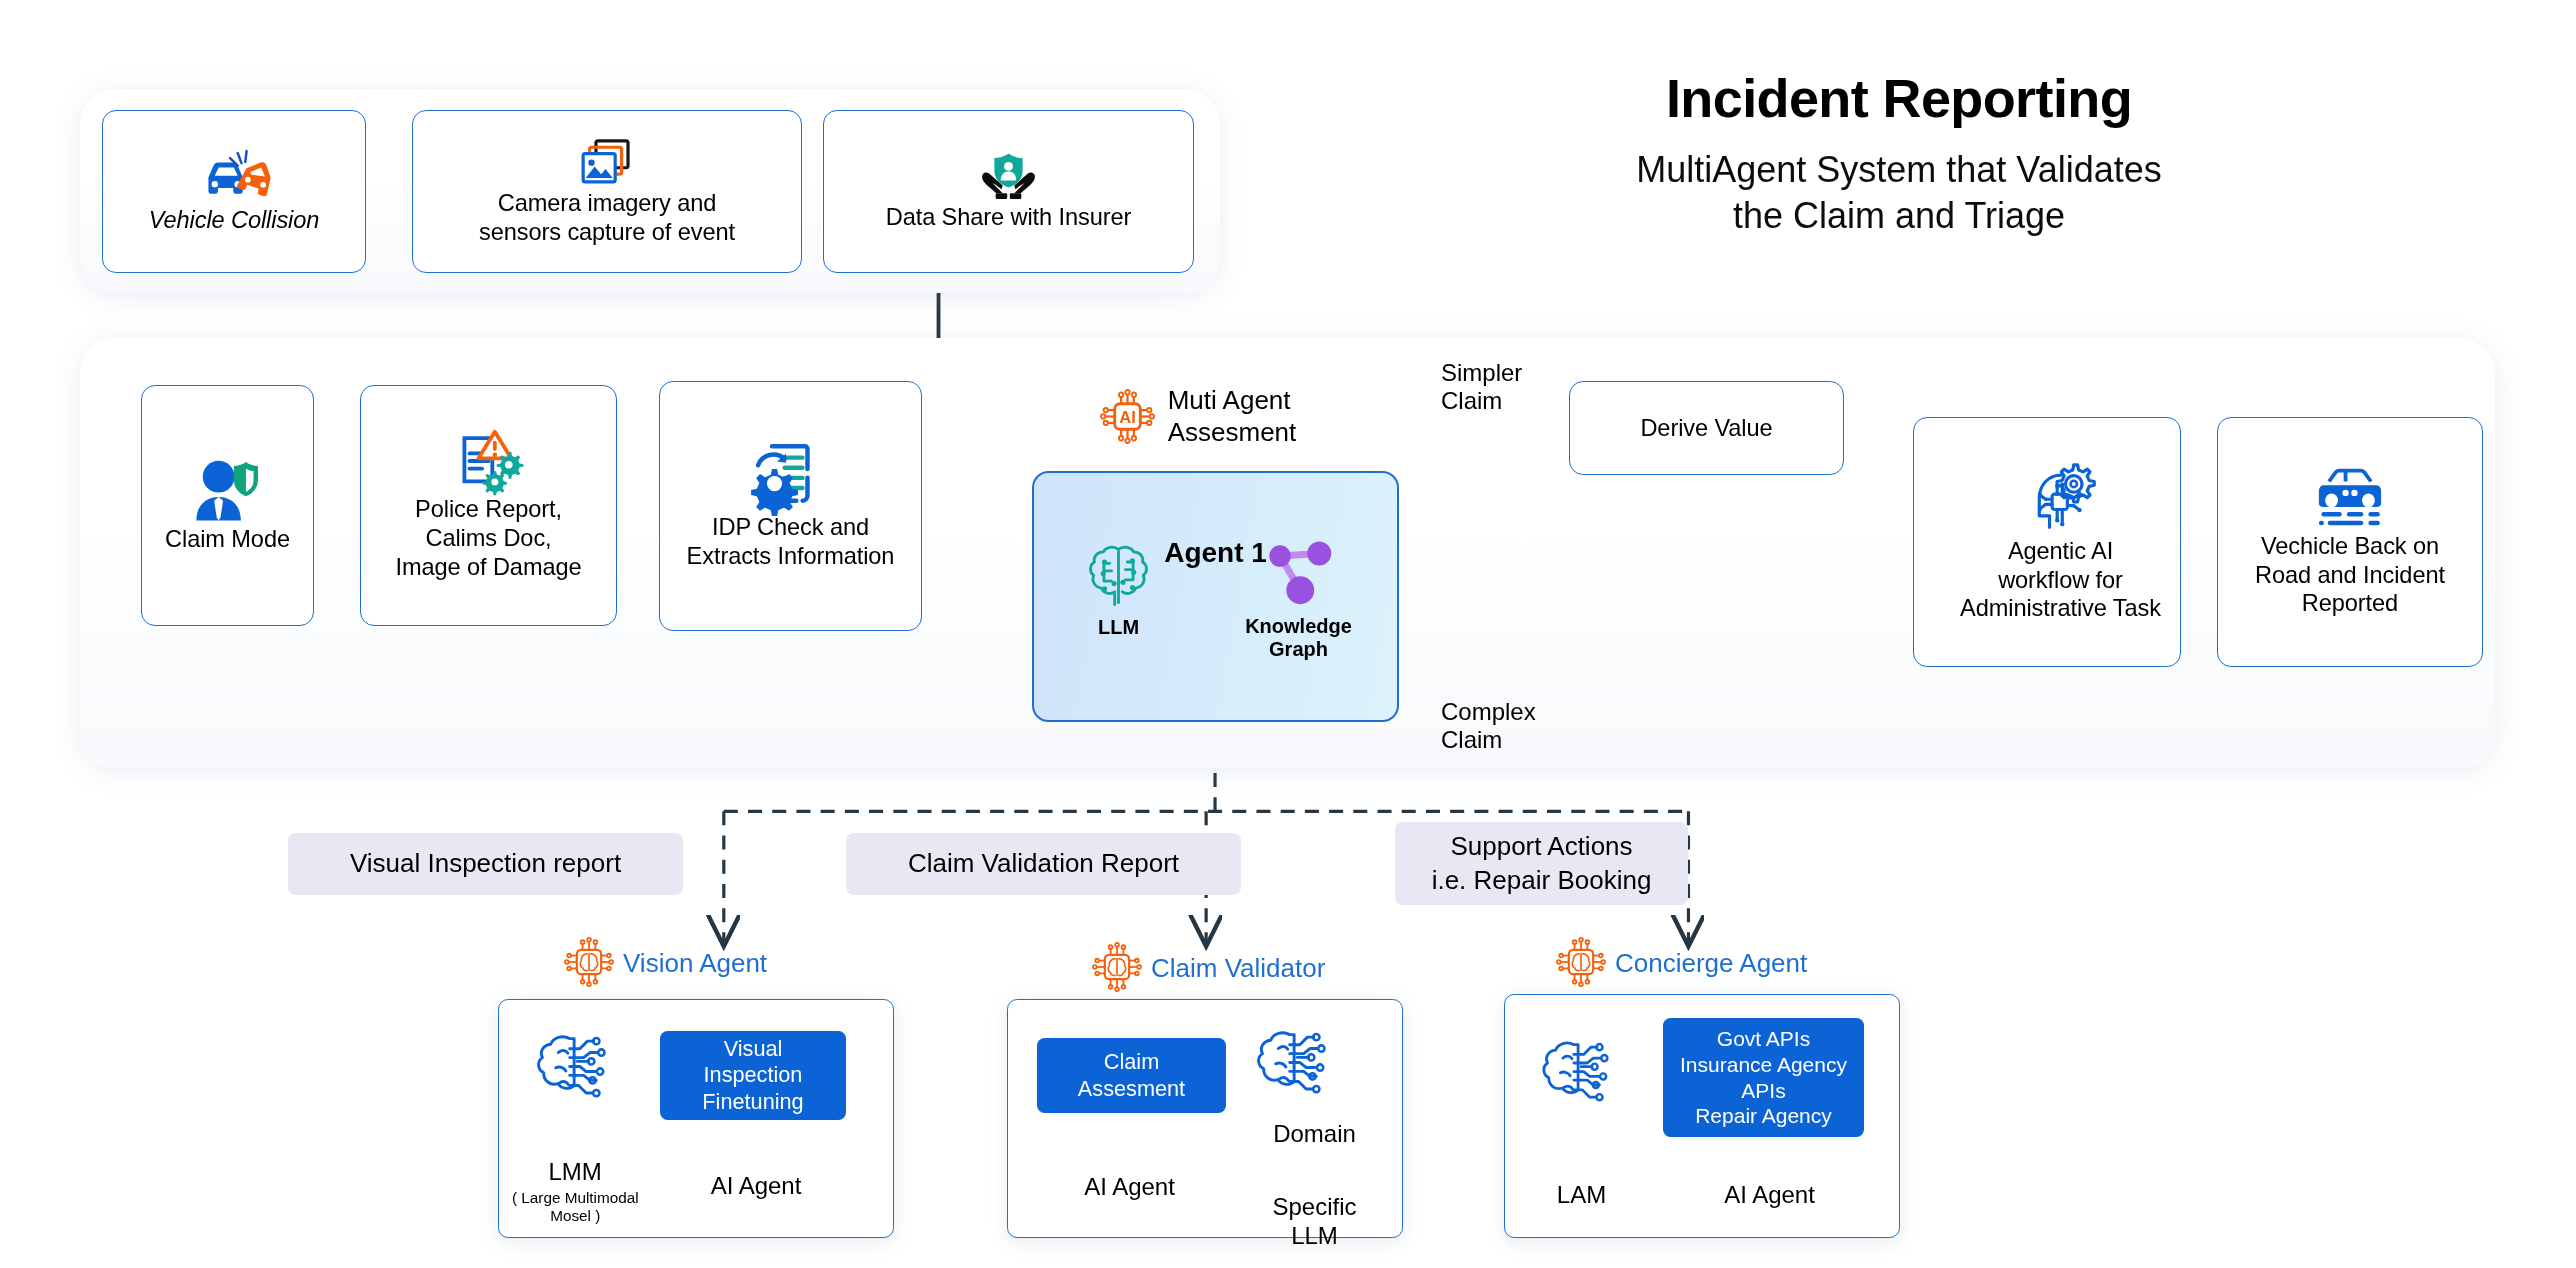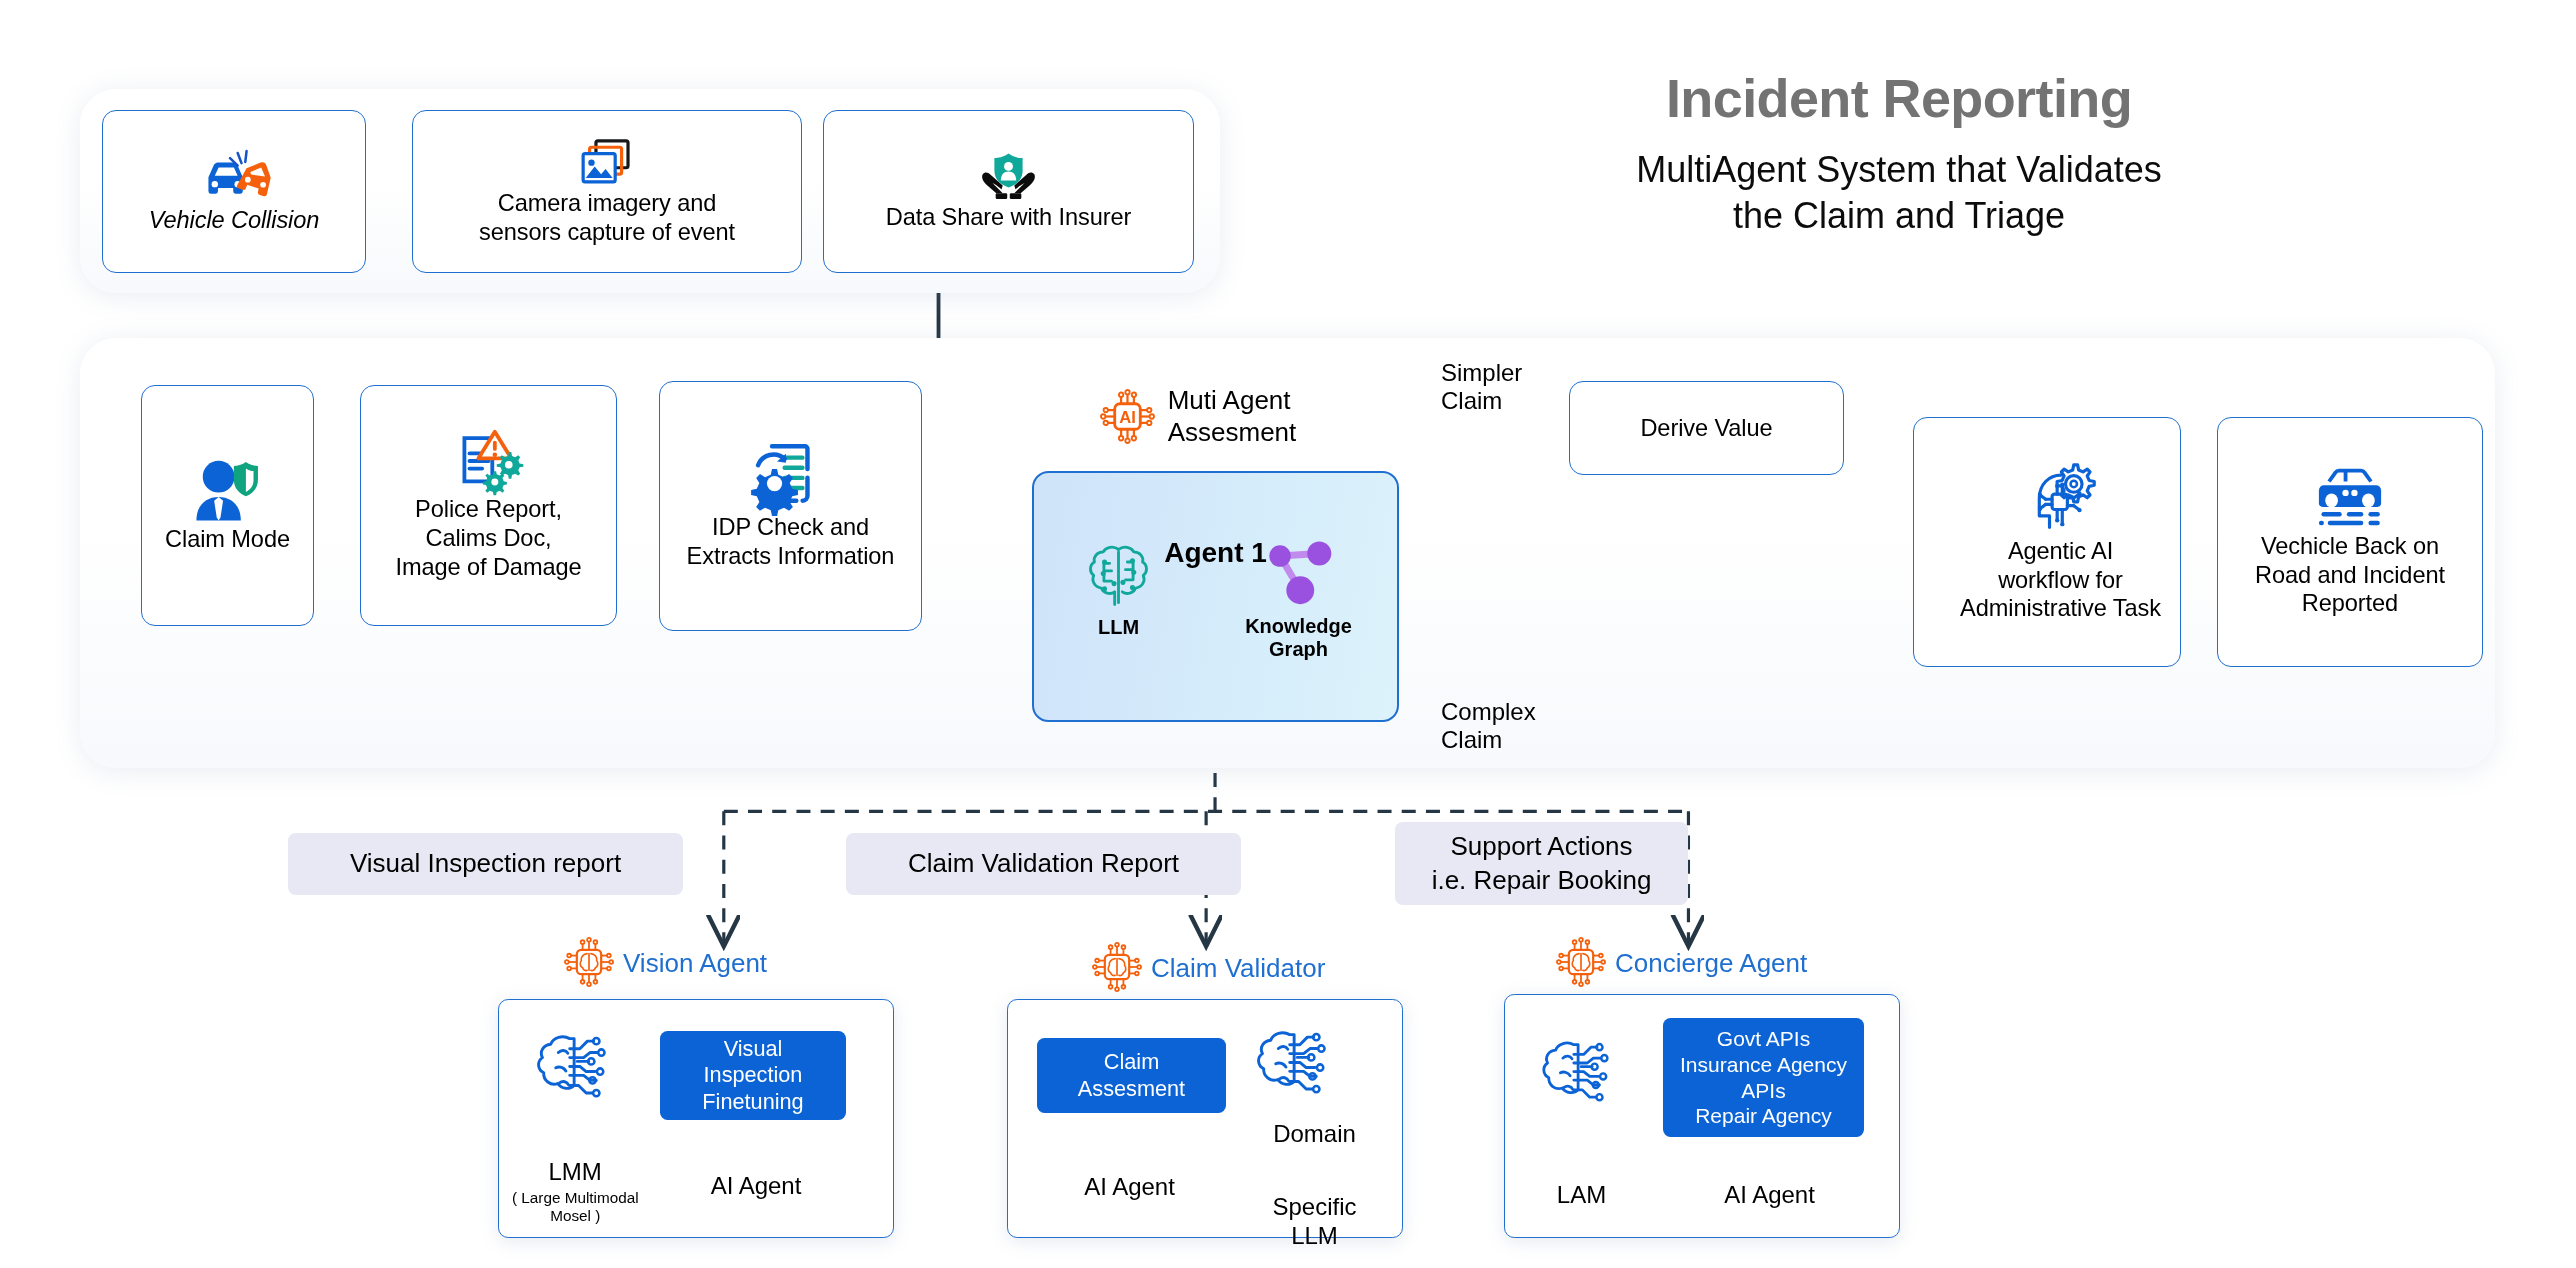--- a/index.html
+++ b/index.html
@@ -39,21 +39,21 @@
   .card .lbl{
     font-size:23.6px;line-height:1.22;color:#000;
     font-family:"Liberation Sans",sans-serif;
     letter-spacing:-0.1px;
   }
   .icon{display:block;}
 
   
   .title-main{
     position:absolute;
-    font-size:54px;font-weight:bold;color:#737373;
+    font-size:54px;font-weight:bold;color:#000000;
     letter-spacing:-0.6px;text-align:center;white-space:nowrap;
   }
   .title-sub{
     position:absolute;
     font-size:36px;color:#0c0c0c;text-align:center;line-height:1.28;
   }
 
   
   .agent1{
     position:absolute;

